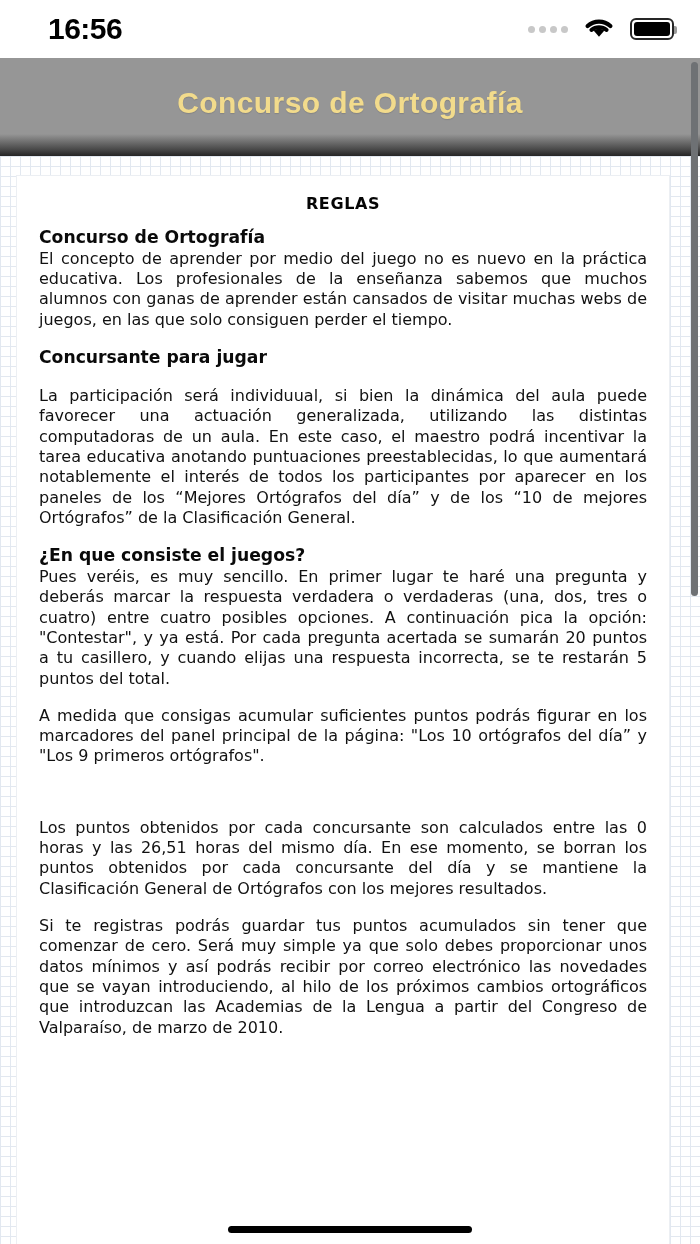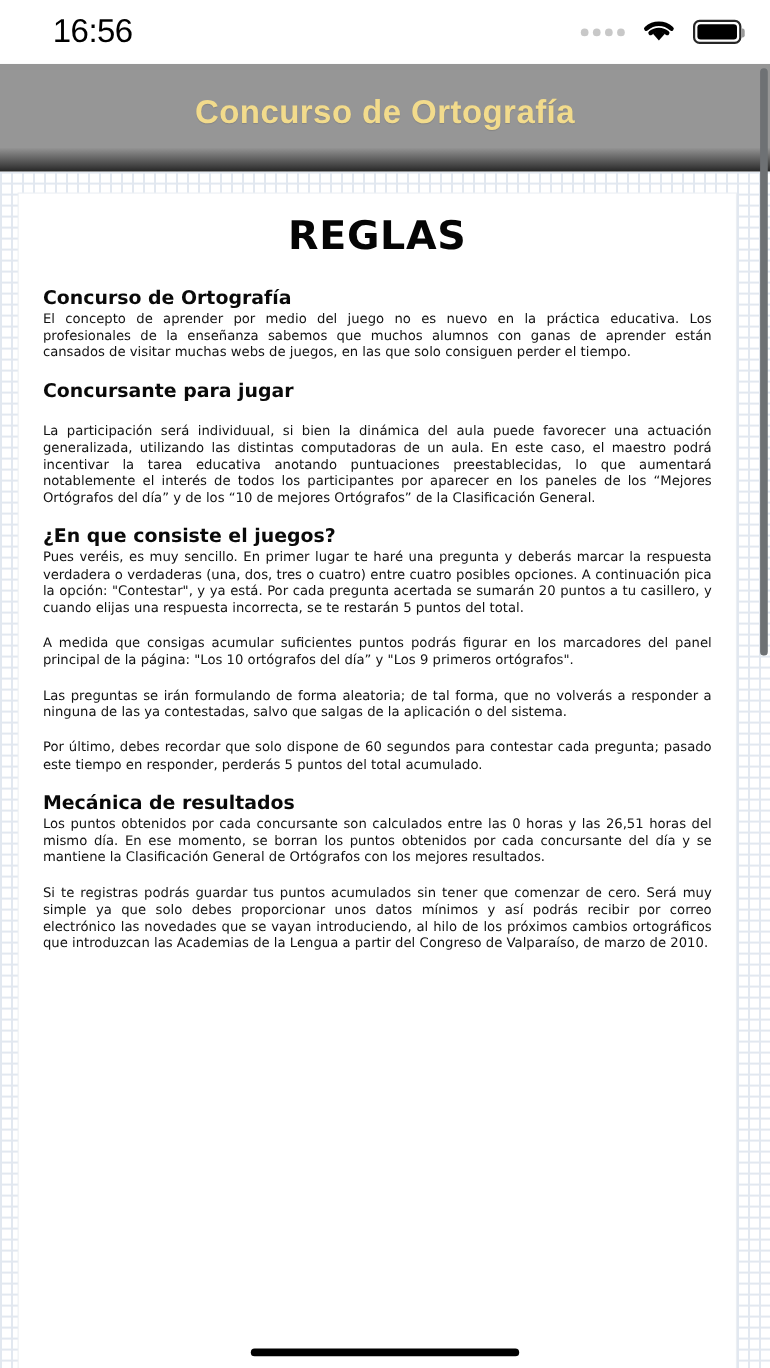--- a/index.html
+++ b/index.html
@@ -25,21 +25,21 @@
     height: 58px;
     background: #ffffff;
     display: flex;
     align-items: center;
     justify-content: space-between;
     padding: 0 26px 0 48px;
     z-index: 40;
   }
   #status-time {
     font-size: 30px;
-    font-weight: 400;
+    font-weight: 700;
     letter-spacing: -0.5px;
     color: #000;
     font-family: "Liberation Sans", sans-serif;
   }
   #status-right {
     display: flex;
     align-items: center;
     gap: 14px;
   }
   .sig-dots { display: flex; align-items: center; gap: 4px; }
@@ -126,37 +126,37 @@
     height: 1068px;
     background: #ffffff;
     box-shadow: 0 0 0 1px #eceff3;
     z-index: 10;
     overflow: hidden;
     padding: 18px 22px 0 22px;
   }
 
   #doc-heading {
     text-align: center;
-    font-size: 36px;
+    font-size: 16px;
     font-weight: 700;
     color: #050505;
     letter-spacing: 0.6px;
-    margin-bottom: 26px;
+    margin-bottom: 14px;
     font-family: "DejaVu Sans", sans-serif;
   }
 
   .sec-head {
     font-size: 17.2px;
     font-weight: 700;
     color: #0a0a0a;
     line-height: 1.27;
   }
 
   .para {
-    font-size: 12px;
+    font-size: 16px;
     line-height: 1.27;
     color: #111111;
     text-align: justify;
     text-justify: inter-word;
     hyphens: none;
   }
 
   .gap { height: 17px; }
 
   
@@ -235,25 +235,22 @@
       <div class="gap"></div>
       <div class="sec-head">Concursante para jugar</div>
       <div class="gap"></div>
       <div class="para">La participación será individuual, si bien la dinámica del aula puede favorecer una actuación generalizada, utilizando las distintas computadoras de un aula. En este caso, el maestro podrá incentivar la tarea educativa anotando puntuaciones preestablecidas, lo que aumentará notablemente el interés de todos los participantes por aparecer en los paneles de los “Mejores Ortógrafos del día” y de los “10 de mejores Ortógrafos” de la Clasificación General.</div>
       <div class="gap"></div>
       <div class="sec-head">¿En que consiste el juegos?</div>
       <div class="para">Pues veréis, es muy sencillo. En primer lugar te haré una pregunta y deberás marcar la respuesta verdadera o verdaderas (una, dos, tres o cuatro) entre cuatro posibles opciones. A continuación pica la opción: "Contestar", y ya está. Por cada pregunta acertada se sumarán 20 puntos a tu casillero, y cuando elijas una respuesta incorrecta, se te restarán 5 puntos del total.</div>
       <div class="gap"></div>
       <div class="para">A medida que consigas acumular suficientes puntos podrás figurar en los marcadores del panel principal de la página: "Los 10 ortógrafos del día” y "Los 9 primeros ortógrafos".</div>
       <div class="gap"></div>
-      <div class="para">Las preguntas se irán formulando de forma aleatoria; de tal forma, que no volverás a responder a ninguna de las ya contestadas, salvo que salgas de la aplicación o del sistema.</div>
-      <div class="gap"></div>
-      <div class="para">Por último, debes recordar que solo dispone de 60 segundos para contestar cada pregunta; pasado este tiempo en responder, perderás 5 puntos del total acumulado.</div>
-      <div class="gap"></div>
-      <div class="sec-head">Mecánica de resultados</div>
+      <div class="gap"></div>
+      <div class="gap"></div>
       <div class="para">Los puntos obtenidos por cada concursante son calculados entre las 0 horas y las 26,51 horas del mismo día. En ese momento, se borran los puntos obtenidos por cada concursante del día y se mantiene la Clasificación General de Ortógrafos con los mejores resultados.</div>
       <div class="gap"></div>
       <div class="para">Si te registras podrás guardar tus puntos acumulados sin tener que comenzar de cero. Será muy simple ya que solo debes proporcionar unos datos mínimos y así podrás recibir por correo electrónico las novedades que se vayan introduciendo, al hilo de los próximos cambios ortográficos que introduzcan las Academias de la Lengua a partir del Congreso de Valparaíso, de marzo de 2010.</div>
     </div>
 </div>
 
 <div id="scrollbar-track">
   <div id="scrollbar-thumb" style="background: rgb(110, 113, 116);"></div>
 </div>
 

